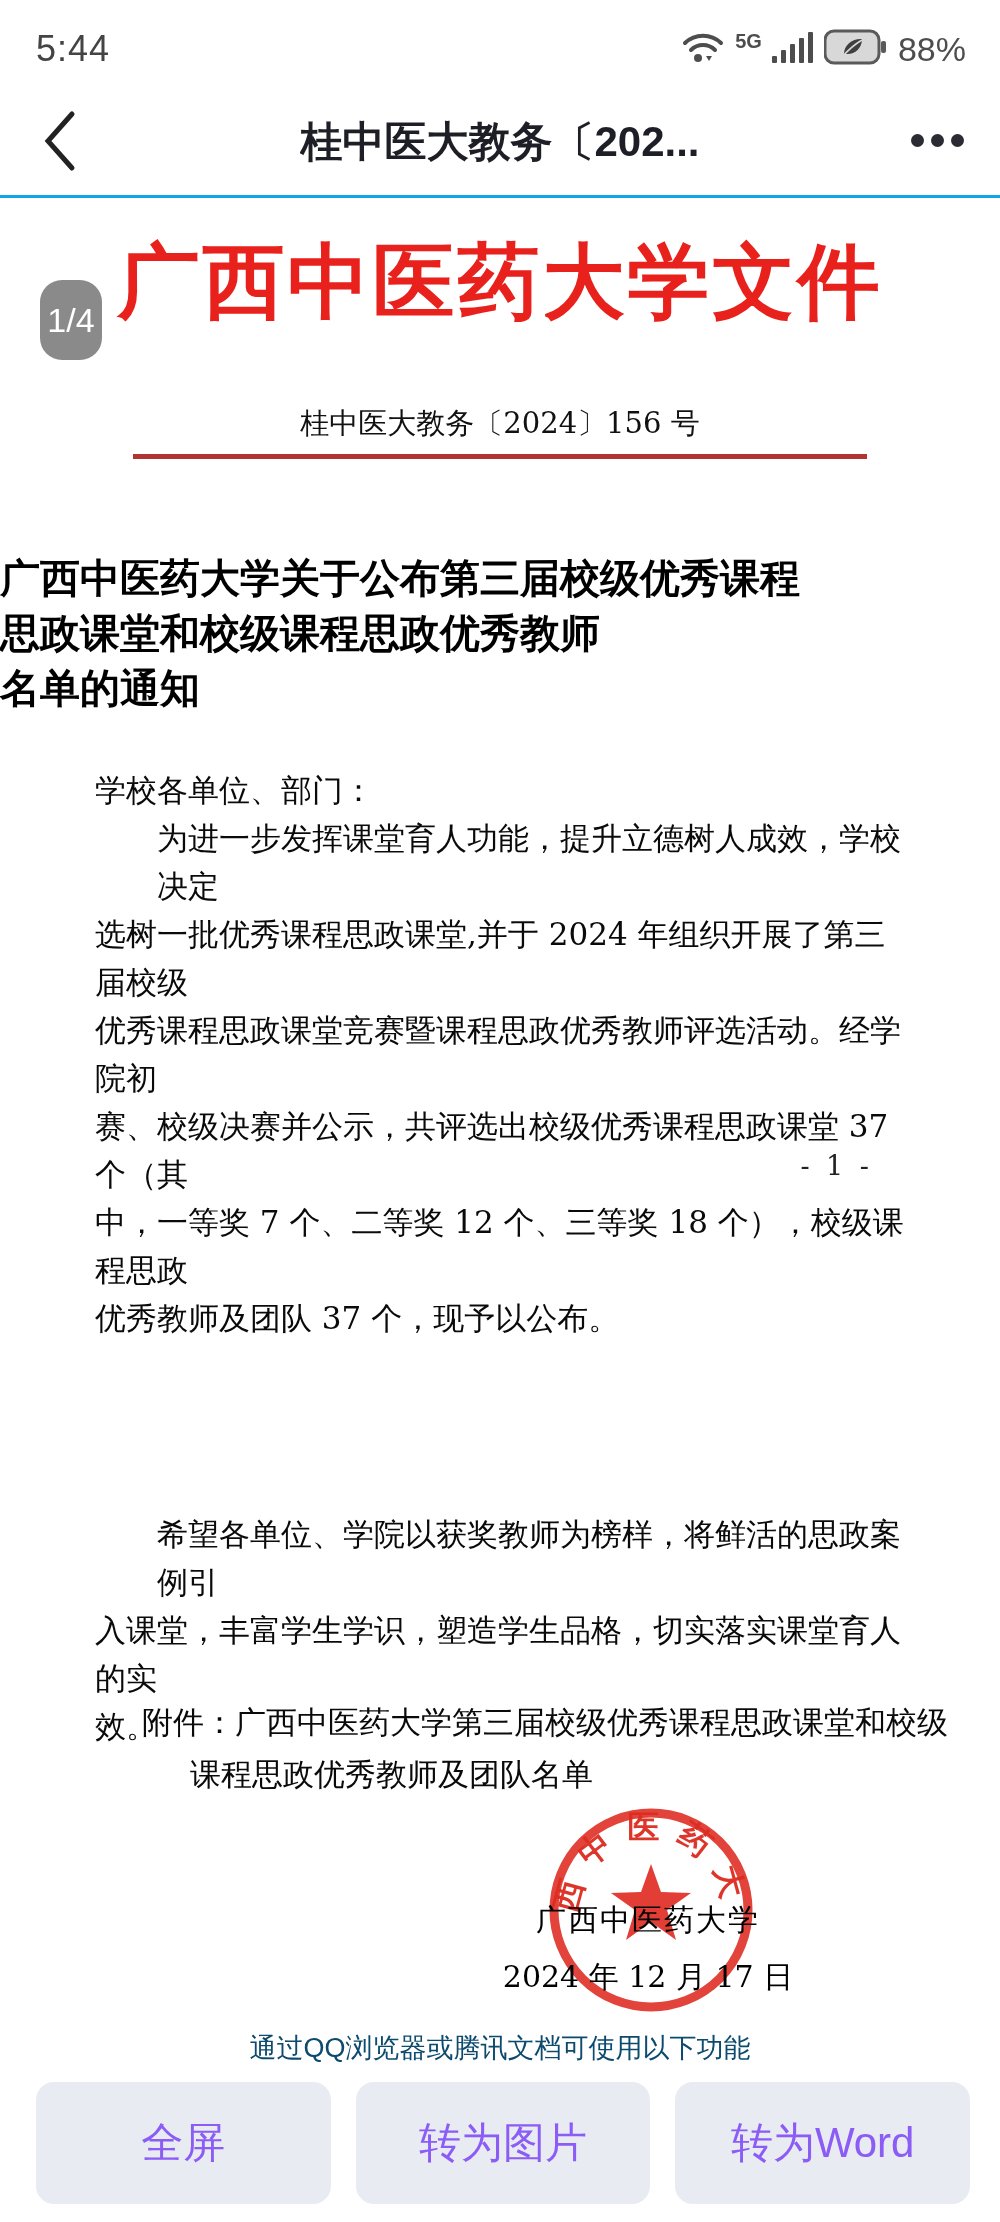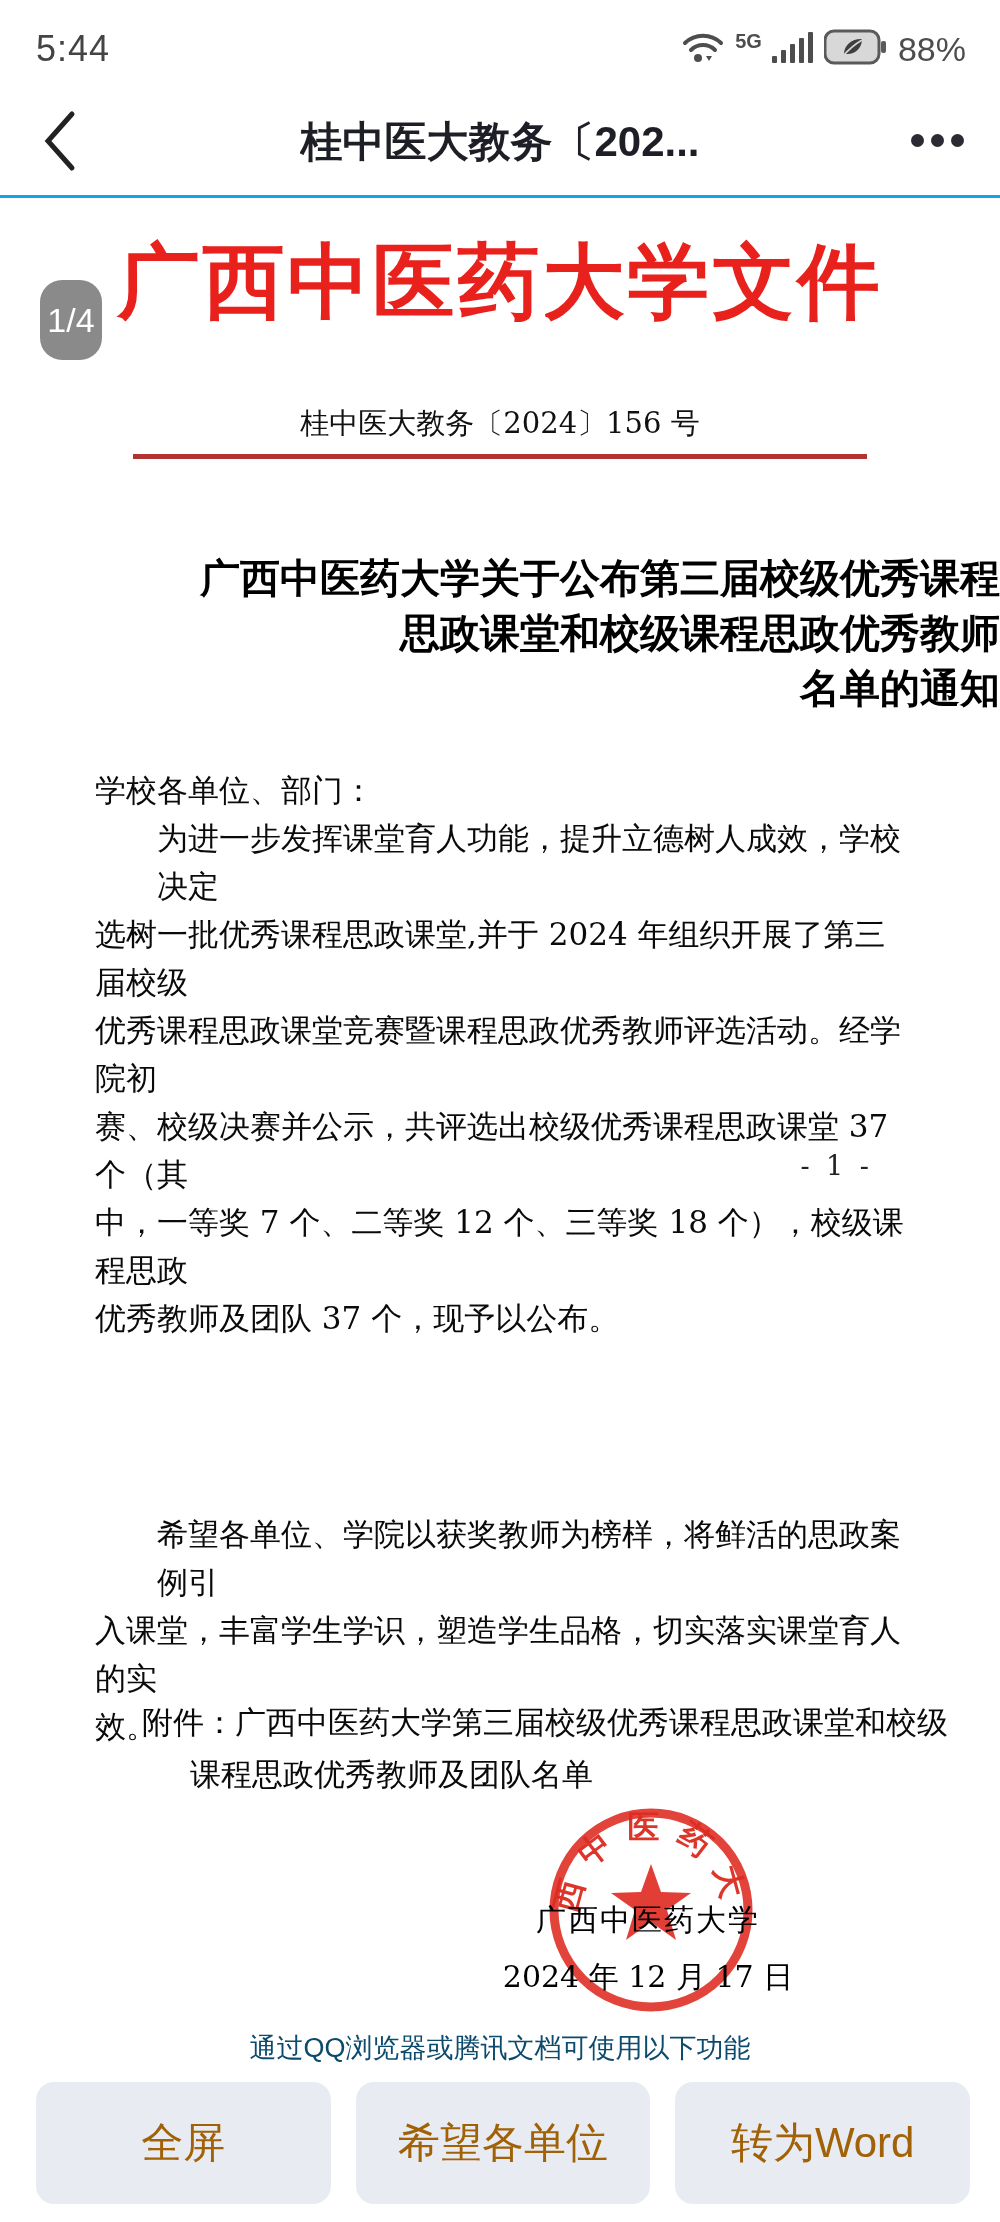--- a/index.html
+++ b/index.html
@@ -42,21 +42,21 @@
     display:flex; align-items:center; justify-content:center;
     font-family:"Liberation Sans","DejaVu Sans",sans-serif; font-size:34px; z-index:5;
   }
   .letterhead {
     position:absolute; top:30px; left:0; right:0; text-align:center;
     font-size:82px; font-weight:900; color:#e8211c; letter-spacing:3px; white-space:nowrap;
   }
   .doc-number { position:absolute; top:206px; left:0; right:0; text-align:center; font-size:29px; color:#111; }
   .red-rule { position:absolute; top:256px; left:133px; width:734px; height:5px; background:#b03431; }
   .main-title {
-    position:absolute; top:352px; left:0; right:0; text-align:right;
+    position:absolute; top:352px; left:0; right:0; text-align:left;
     font-size:40px; font-weight:700; line-height:55px; color:#000;
   }
   .body-block { position:absolute; left:95px; right:92px; font-size:31px; line-height:48px; color:#0a0a0a; }
   .body-block .indent { padding-left:62px; }
   .salutation { top:568px; }
   .para1 { top:616px; }
   .para2 { top:1312px; }
   .page-num { position:absolute; top:952px; right:127px; font-size:27px; color:#222; letter-spacing:4px; }
   .attachment { position:absolute; top:1498px; left:142px; font-size:31px; line-height:52px; color:#0a0a0a; }
   .attachment .att-line2 { margin-left:48px; }
@@ -69,21 +69,21 @@
   .hint {
     position:absolute; top:2030px; left:0; right:0; text-align:center;
     font-family:"Liberation Sans","DejaVu Sans",sans-serif; font-size:27px; color:#0c4a6e;
   }
   .button-row {
     position:absolute; top:2082px; left:36px; right:30px; height:122px;
     display:flex; gap:25px; font-family:"Liberation Sans","DejaVu Sans",sans-serif;
   }
   .action-btn {
     flex:1; background:#e9ebf2; border:none; border-radius:18px;
-    font-size:42px; color:#a16207; font-family:inherit; cursor:pointer;
+    font-size:42px; color:#8b5cf6; font-family:inherit; cursor:pointer;
     display:flex; align-items:center; justify-content:center;
   }
 </style>
 </head>
 <body>
 
 <div class="screen">
 
   <div class="status-bar">
     <span class="status-time">5:44</span>
@@ -183,17 +183,17 @@
     <div class="signature">
       <div class="signer">广西中医药大学</div>
       <div class="sign-date">2024 年 12 月 17 日</div>
     </div>
   </div>
 
   <div class="hint">通过QQ浏览器或腾讯文档可使用以下功能</div>
 
   <div class="button-row">
     <button class="action-btn">全屏</button>
-    <button class="action-btn">希望各单位</button>
+    <button class="action-btn">转为图片</button>
     <button class="action-btn">转为Word</button>
   </div>
 
 </div>
 
 </body></html>

